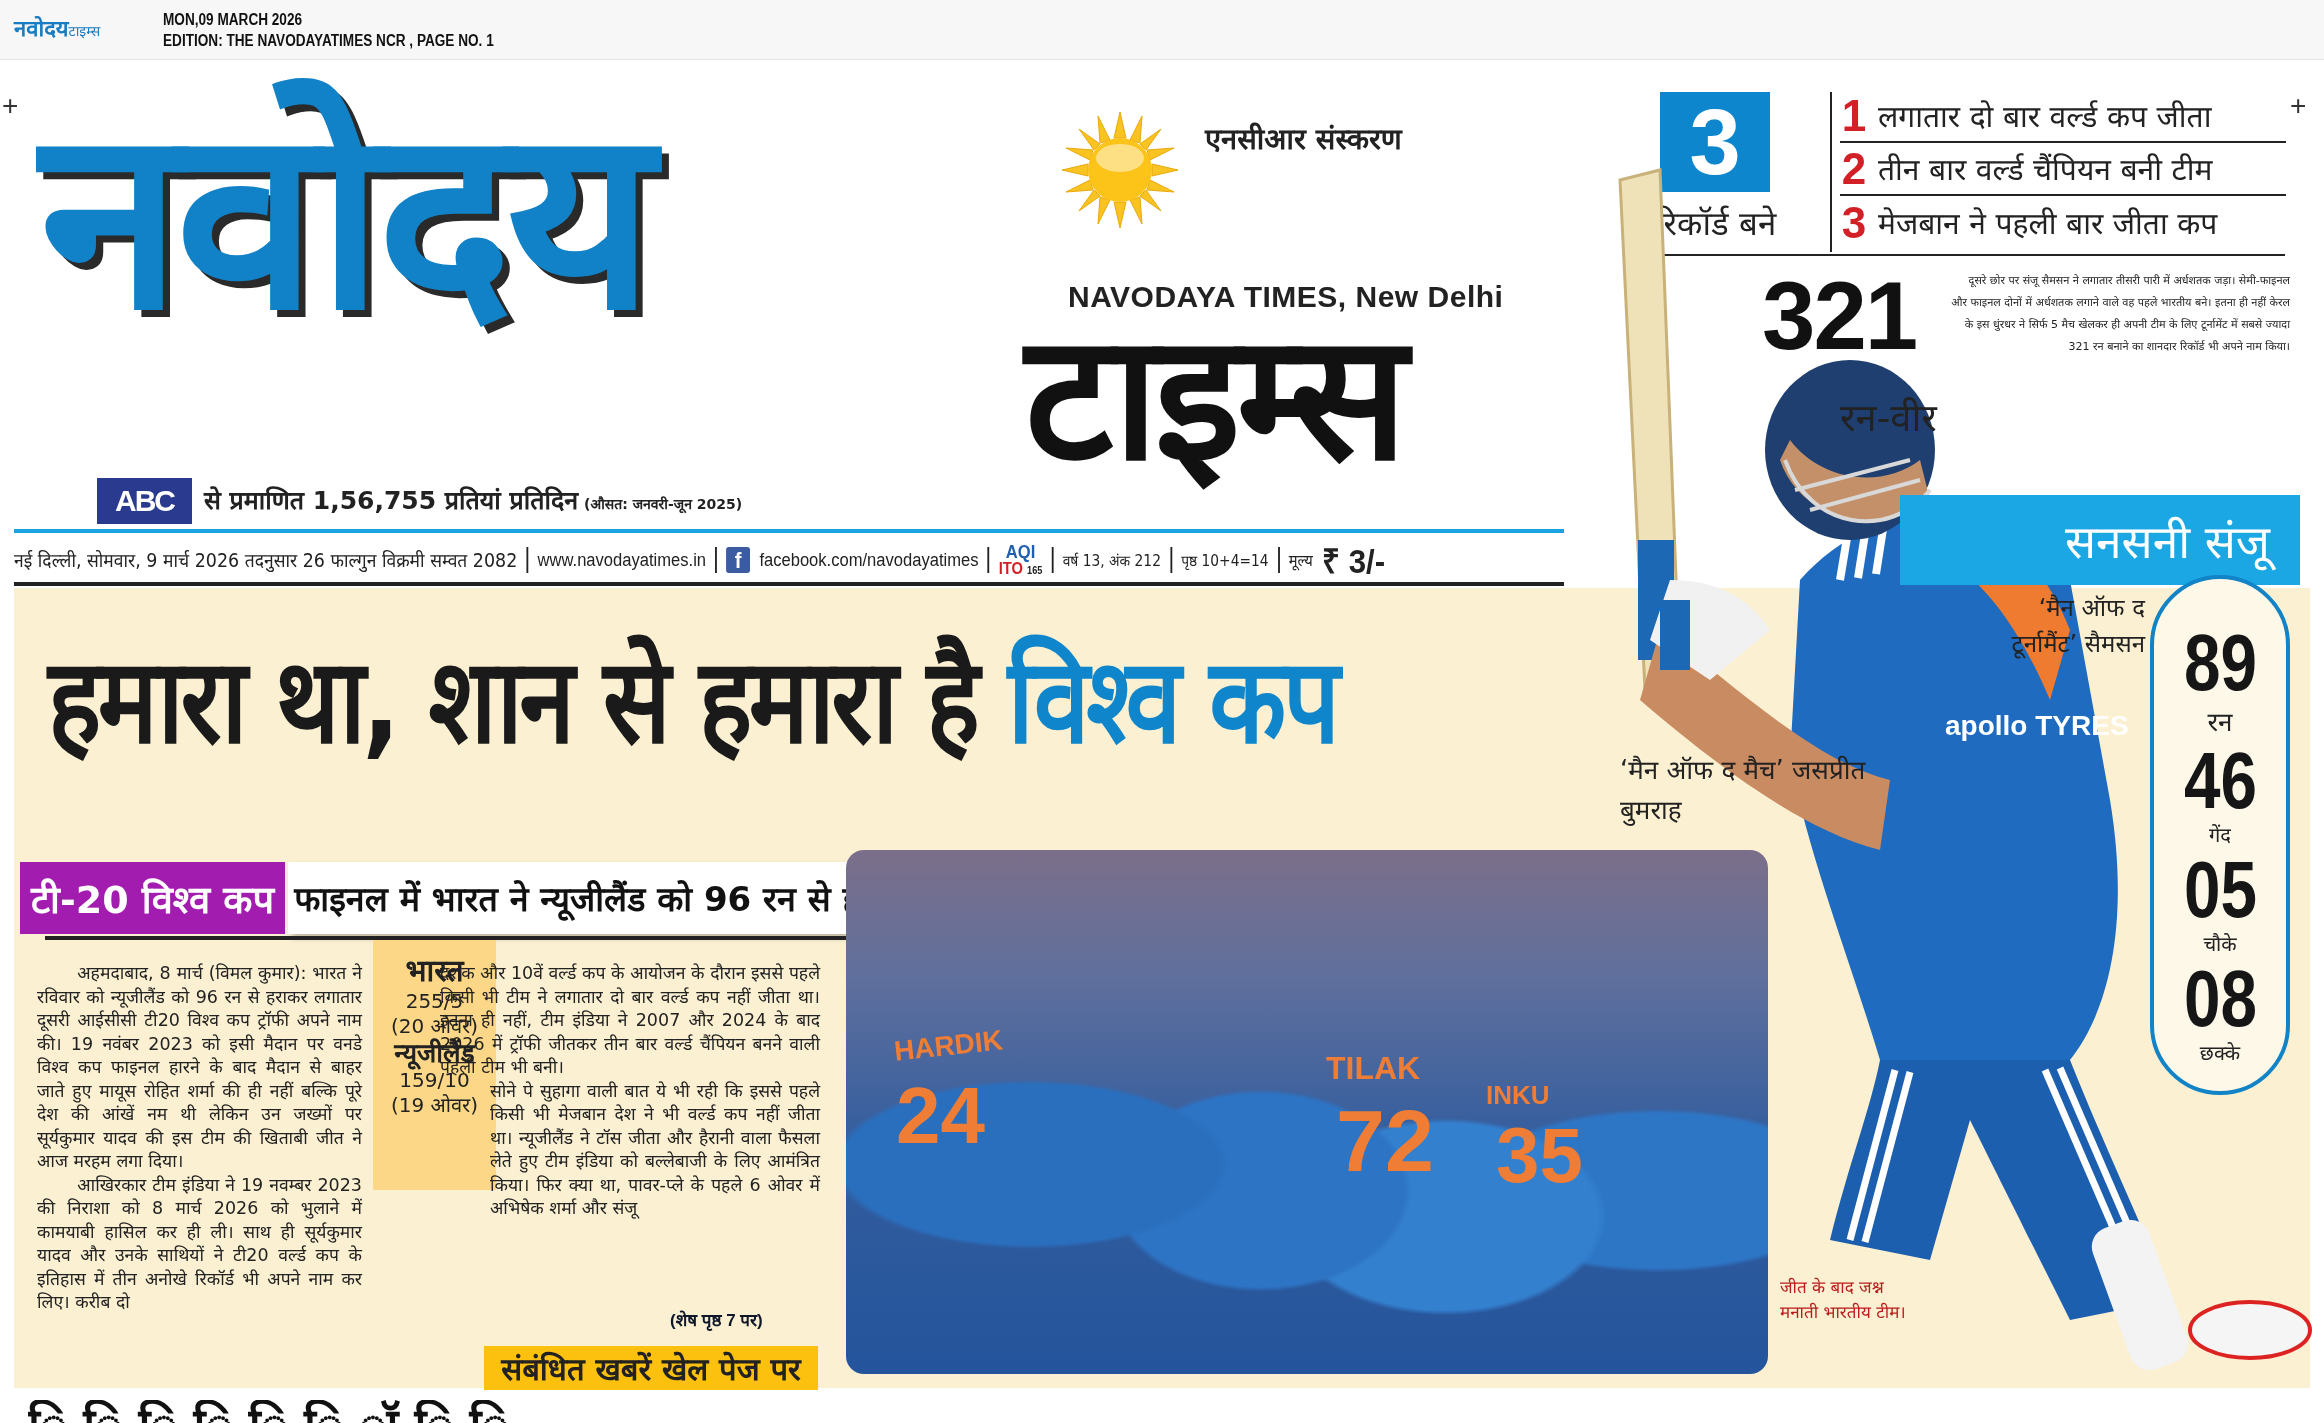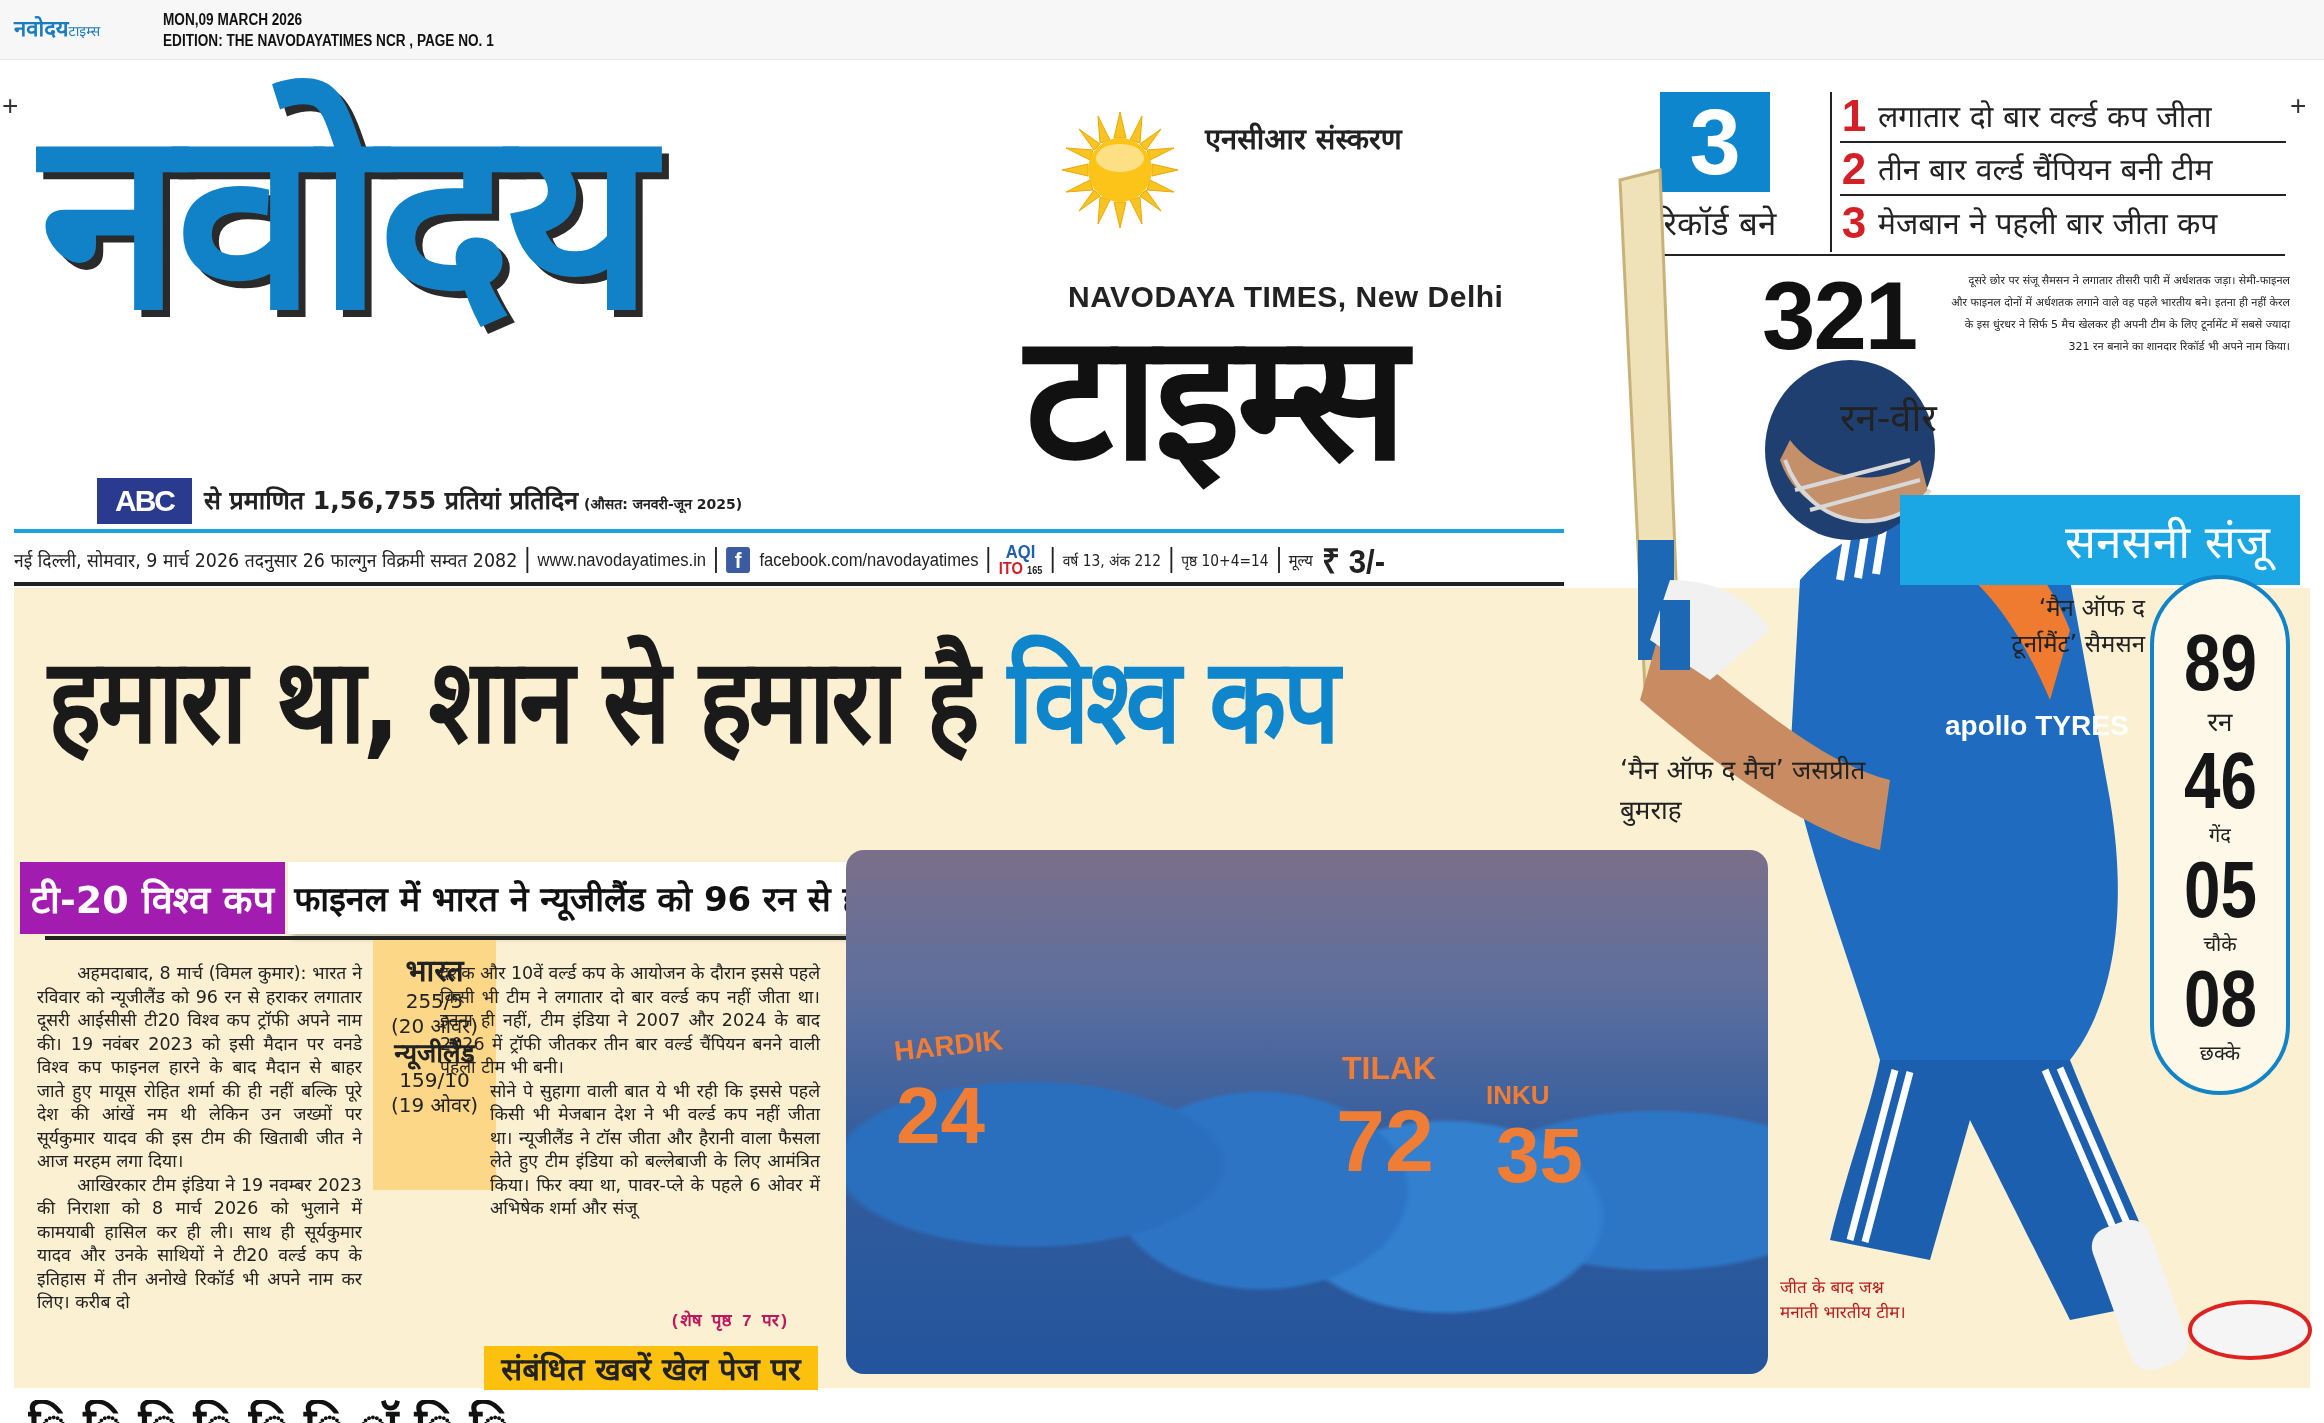--- a/index.html
+++ b/index.html
@@ -82,21 +82,21 @@
   .col p { text-indent:2.3em; }
   .col p.noind { text-indent:0; }
   .col1 { left:37px; top:962px; width:325px; }
   .col2 { left:440px; top:962px; width:380px; }
 
   .score-box { left:373px; top:940px; width:123px; height:250px; background:#fcd787; display:flex; flex-direction:column; align-items:center; padding-top:14px; }
   .score-team { font-family:"DejaVu Sans", sans-serif; font-weight:900; font-size:30px; color:#222; line-height:1.15; white-space:nowrap; }
   .score-team.nz { font-size:26px; }
   .score-val { font-family:"DejaVu Sans", sans-serif; font-size:20px; color:#222; line-height:1.25; white-space:nowrap; }
 
-  .cont-note { left:670px; top:1308px; font-family:Liberation Mono, monospace; font-weight:700; font-size:17px; color:#be185d; }
+  .cont-note { left:670px; top:1308px; font-family:Liberation Sans, sans-serif; font-weight:700; font-size:17px; color:#0f172a; }
   .related { left:484px; top:1346px; width:334px; height:44px; background:#fcc00f; color:#222; font-family:"DejaVu Sans", sans-serif; font-size:31px; font-weight:700; display:flex; align-items:center; justify-content:center; white-space:nowrap; }
 
   
   .photo { left:846px; top:850px; width:922px; height:524px; border-radius:18px; overflow:hidden;
     background:
       radial-gradient(ellipse at 20% 60%, #2a6fbe 0 18%, transparent 19%),
       radial-gradient(ellipse at 45% 65%, #2d74c4 0 20%, transparent 21%),
       radial-gradient(ellipse at 65% 70%, #3380cf 0 18%, transparent 19%),
       radial-gradient(ellipse at 88% 65%, #2d76c6 0 16%, transparent 17%),
       linear-gradient(180deg, #7b6f8a 0%, #5f6f9d 25%, #345e9e 55%, #24549c 100%);
@@ -288,21 +288,21 @@
   <p class="noind">दशक और 10वें वर्ल्ड कप के आयोजन के दौरान इससे पहले किसी भी टीम ने लगातार दो बार वर्ल्ड कप नहीं जीता था। इतना ही नहीं, टीम इंडिया ने 2007 और 2024 के बाद 2026 में ट्रॉफी जीतकर तीन बार वर्ल्ड चैंपियन बनने वाली पहली टीम भी बनी।</p>
   <p style="width:330px;margin-left:50px;text-indent:0">सोने पे सुहागा वाली बात ये भी रही कि इससे पहले किसी भी मेजबान देश ने भी वर्ल्ड कप नहीं जीता था। न्यूजीलैंड ने टॉस जीता और हैरानी वाला फैसला लेते हुए टीम इंडिया को बल्लेबाजी के लिए आमंत्रित किया। फिर क्या था, पावर-प्ले के पहले 6 ओवर में अभिषेक शर्मा और संजू</p>
 </div>
 
 <div class="abs cont-note">(शेष पृष्ठ 7 पर)</div>
 <div class="abs related">संबंधित खबरें खेल पेज पर</div>
 
 <div class="abs photo">
   <div class="jersey" style="left:48px;top:180px;font-size:28px;transform:rotate(-6deg);">HARDIK</div>
   <div class="jersey" style="left:50px;top:220px;font-size:80px;">24</div>
-  <div class="jersey" style="left:480px;top:200px;font-size:32px;margin-left:16px;">TILAK</div>
+  <div class="jersey" style="left:480px;top:200px;font-size:32px;">TILAK</div>
   <div class="jersey" style="left:490px;top:240px;font-size:88px;">72</div>
   <div class="jersey" style="left:640px;top:230px;font-size:26px;">INKU</div>
   <div class="jersey" style="left:650px;top:260px;font-size:78px;">35</div>
 </div>
 <div class="abs photo-caption">जीत के बाद जश्न मनाती भारतीय टीम।</div>
 
 <div class="abs teaser">
   <span>ि  ि ि  ि     ि  ि      ॉ  ि         ि</span>
 </div>
 

